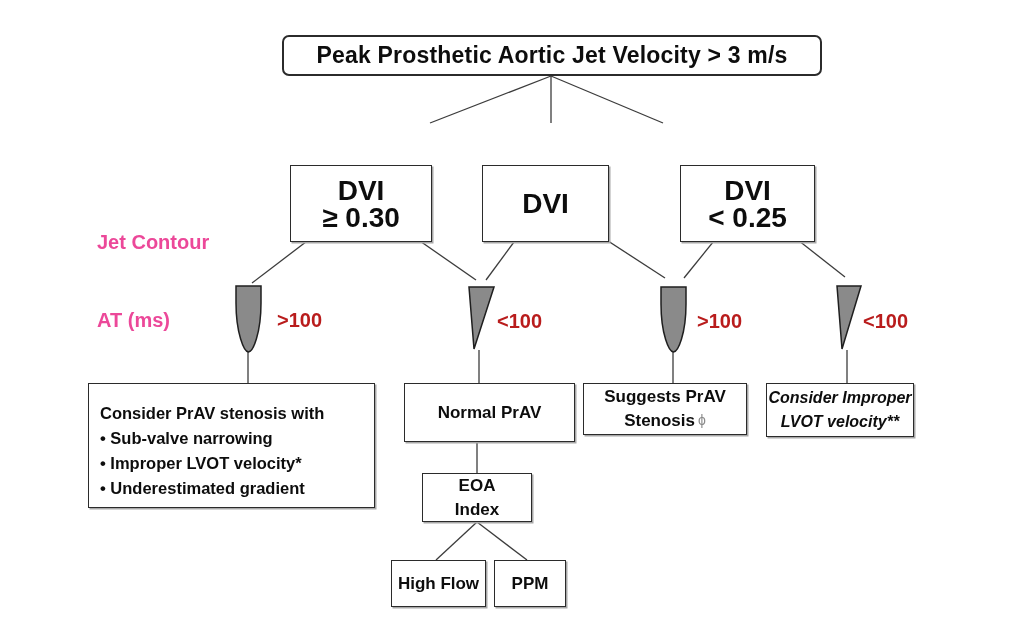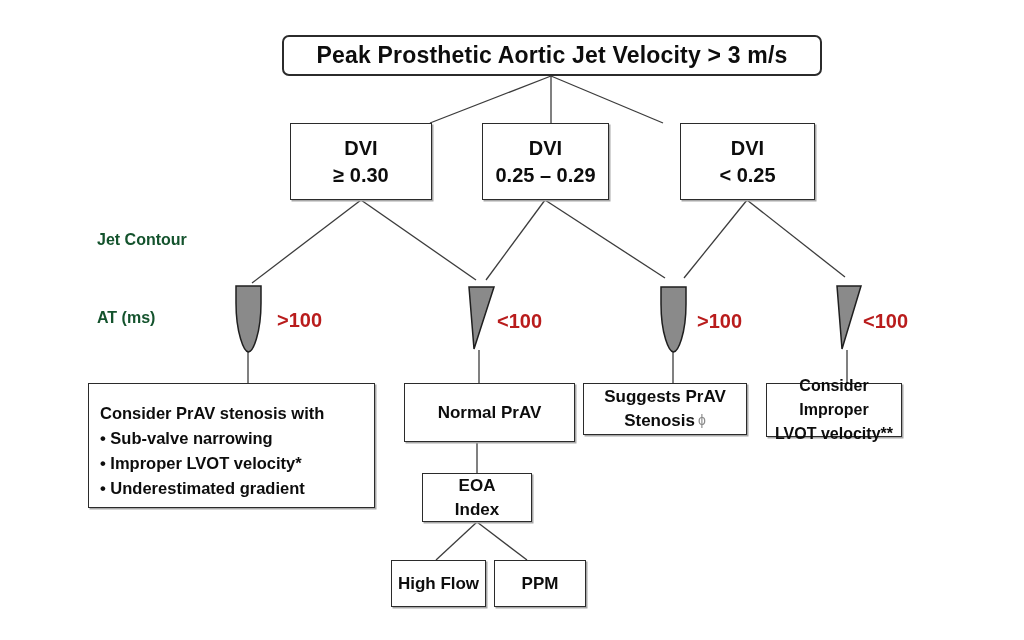--- a/index.html
+++ b/index.html
@@ -36,26 +36,26 @@
     text-align: center;
     z-index: 2;
   }
   .title-box {
     border-width: 2px;
     box-shadow: none;
     font-size: 23px;
     letter-spacing: 0.2px;
     border-radius: 7px;
   }
-  .dvi-box { font-size: 20px; line-height: 27px; }
+  .dvi-box { font-size: 28px; line-height: 27px; margin-top: 42px; }
   .row-label {
     position: absolute;
     font-weight: bold;
-    font-size: 16px;
-    color: #14532d;
+    font-size: 20px;
+    color: #ec4899;
     z-index: 2;
     white-space: nowrap;
   }
   .at-value {
     position: absolute;
     font-weight: bold;
     font-size: 20px;
     color: #b91c1c;
     z-index: 2;
     white-space: nowrap;
@@ -115,21 +115,20 @@
     <span>Peak Prosthetic Aortic Jet Velocity &gt; 3 m/s</span>
   </div>
 
   <div class="node dvi-box" style="left:290px; top:123px; width:142px; height:77px;">
     <div>DVI</div>
     <div>≥ 0.30</div>
   </div>
 
   <div class="node dvi-box" style="left:482px; top:123px; width:127px; height:77px;">
     <div>DVI</div>
-    <div>0.25 – 0.29</div>
   </div>
 
   <div class="node dvi-box" style="left:680px; top:123px; width:135px; height:77px;">
     <div>DVI</div>
     <div>&lt; 0.25</div>
   </div>
 
   <div class="row-label" style="left:97px; top:231px;">Jet Contour</div>
 
   <div class="row-label" style="left:97px; top:309px;">AT (ms)</div>
@@ -150,31 +149,31 @@
     <span>Normal PrAV</span>
   </div>
 
   <div class="node two-line" style="left:583px; top:383px; width:164px; height:52px;">
     <div>Suggests PrAV</div>
     <div>
       <span>Stenosis</span><span class="fsym" style="color: rgb(138, 138, 138);">ϕ</span>
     </div>
   </div>
 
-  <div class="node small-two-line" style="left:766px; top:383px; width:136px; height:54px;">
+  <div class="node small-two-line" style="left:766px; top:383px; width:148px; height:54px;font-style:italic;">
     <div>Consider Improper</div>
     <div>LVOT velocity**</div>
   </div>
 
   <div class="node two-line" style="left:422px; top:473px; width:110px; height:49px;">
     <div>EOA</div>
     <div>Index</div>
   </div>
 
   <div class="node single-line" style="left:391px; top:560px; width:95px; height:47px;">
     <span>High Flow</span>
   </div>
 
-  <div class="node single-line" style="left:494px; top:560px; width:92px; height:47px;">
+  <div class="node single-line" style="left:494px; top:560px; width:72px; height:47px;">
     <span>PPM</span>
   </div>
 
 </div>
 
 </body></html>

